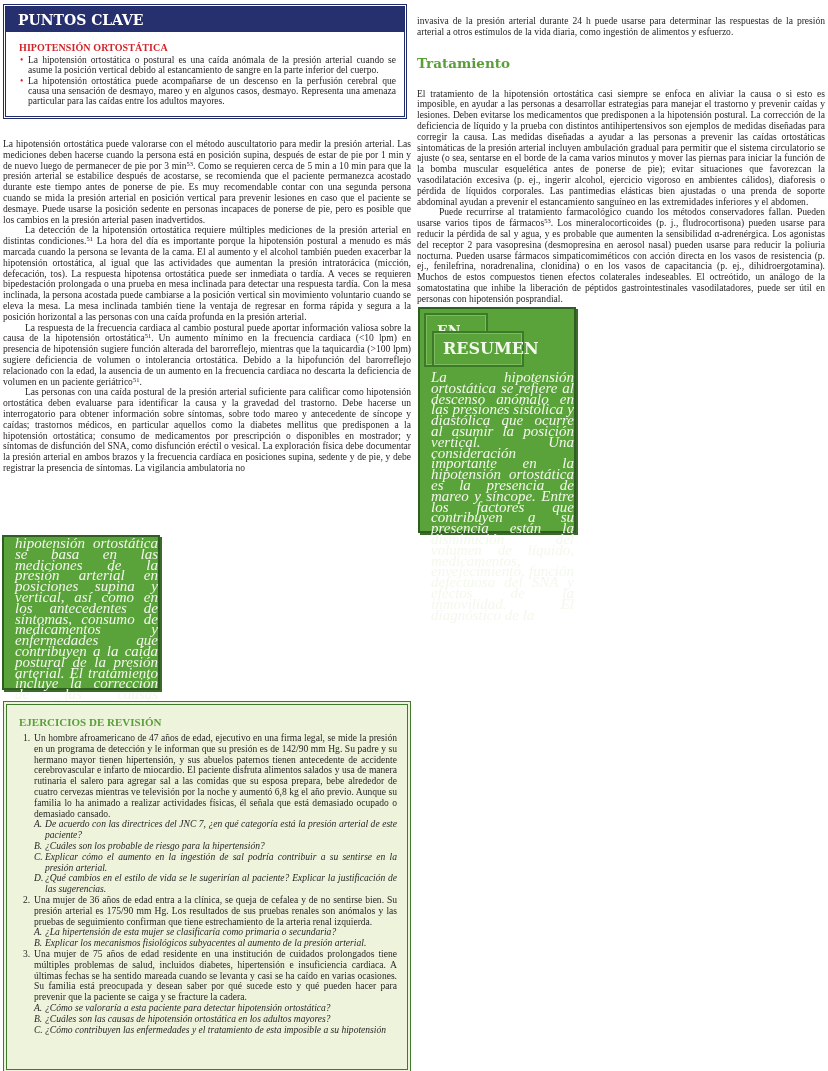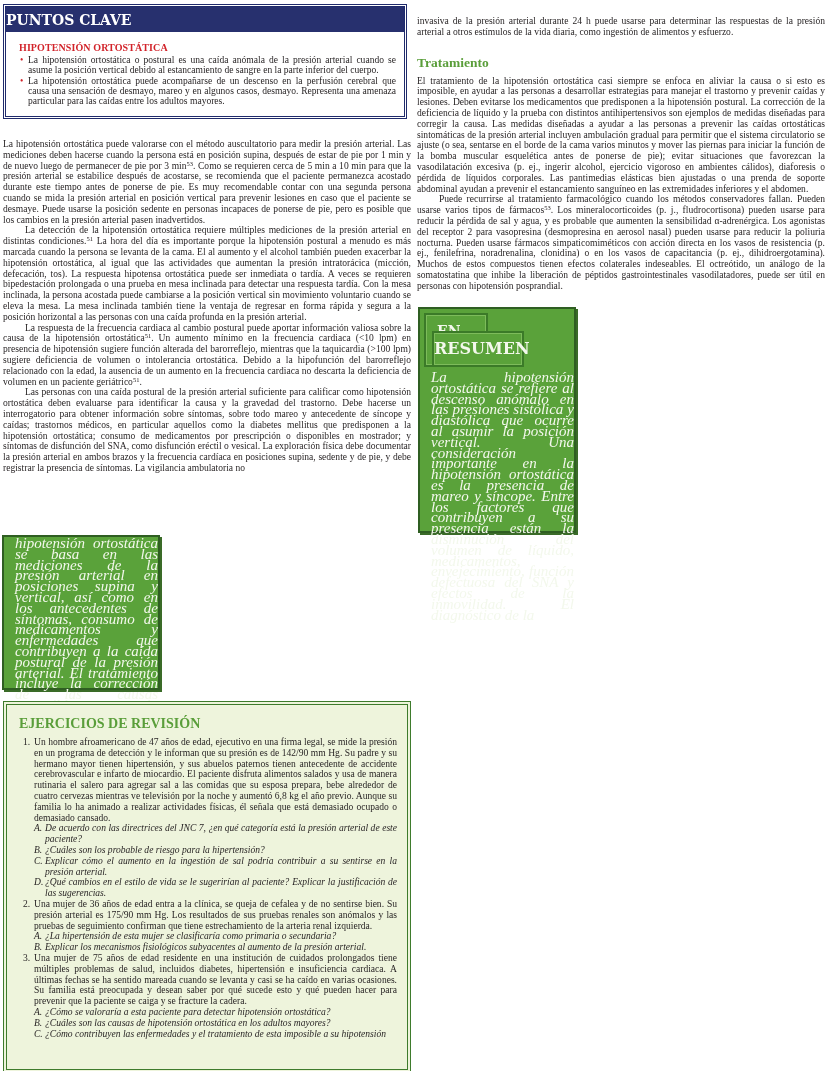--- a/index.html
+++ b/index.html
@@ -15,21 +15,21 @@
   p.body.indent { text-indent: 22px; }
   sup { font-size: 6.5px; line-height: 0; vertical-align: 3.5px; }
 
   h2.section { color: #5a9e3a; font-family: "DejaVu Serif", serif; font-weight: bold; font-size: 13.5px; margin: 0; }
 
   
   .pc-box {
     position: absolute; left: 3px; top: 4px; width: 404px; height: 115px;
     border: 3px double #1f2a6b; background: #fff; box-sizing: border-box;
   }
-  .pc-header { background: #27306e; color: #fff; height: 25px; line-height: 26px; 
+  .pc-header { background: #27306e; color: #fff; height: 25px; line-height: 26px; padding-left: 12px;
     font-family: "DejaVu Serif", serif; font-weight: bold; font-size: 14px; }
   .pc-sub { color: #d2232a; font-weight: bold; font-size: 10px; margin: 10px 0 2px 13px; letter-spacing: .1px; }
   .pc-list { margin: 0; padding: 0 8px 0 14px; list-style: none; }
   .pc-list li { position: relative; padding-left: 8px; font-size: 9.55px; line-height: 10.3px; text-align: justify; margin-bottom: 0; }
   .pc-list li .bullet { position: absolute; left: 0; top: 0; color: #d2232a; }
 
   
   .resumen-box {
     position: absolute; background: #5aa23a; border: 2px solid #2f5e22; box-sizing: border-box;
     box-shadow: 2px 2px 0 #3a6b28;
@@ -38,21 +38,21 @@
   .en-frame { position: absolute; border: 2px solid #3b7a28; box-shadow: inset 0 0 0 1px #7dbb5b; }
   .en-label { position: absolute; color: #f3f8ec; font-family: "DejaVu Serif", serif; font-weight: bold; font-size: 14px; }
   .res-frame { position: absolute; border: 2px solid #3b7a28; background: #5aa23a; box-shadow: inset 0 0 0 1px #7dbb5b; }
   .res-label { position: absolute; color: #f3f8ec; font-family: "DejaVu Serif", serif; font-weight: bold; font-size: 16px; }
 
   
   .ej-box {
     position: absolute; left: 3px; top: 701px; width: 408px; height: 372px;
     background: #eef4dc; border: 4px double #3e7b2c; box-sizing: border-box;
   }
-  .ej-title { color: #5a9e3a; font-weight: bold; font-size: 14px; margin: 11px 0 5px 12px; }
+  .ej-title { color: #5a9e3a; font-weight: bold; font-size: 11px; margin: 11px 0 5px 12px; }
   .ej-list { margin: 0; padding: 0 10px 0 14px; list-style: none; }
   .ej-item { position: relative; padding-left: 13px; font-size: 9.55px; line-height: 10.8px; text-align: justify; }
   .ej-num { position: absolute; left: 2px; top: 0; }
   .ej-subs { margin: 0; padding: 0 0 0 0; list-style: none; }
   .ej-sub { position: relative; padding-left: 11px; font-style: italic; font-size: 9.55px; line-height: 10.8px; text-align: justify; }
   .ej-sub .letter { position: absolute; left: 0; top: 0; font-style: italic; }
 </style>
 </head>
 <body>
 
@@ -73,30 +73,30 @@
 
 <div class="col-left" style="top:139px;">
   <p class="body"><span>La hipotensión ortostática puede valorarse con el método auscultatorio para medir la presión arterial. Las mediciones deben hacerse cuando la persona está en posición supina, después de estar de pie por 1 min y de nuevo luego de permanecer de pie por 3 min</span><sup>53</sup><span>. Como se requieren cerca de 5 min a 10 min para que la presión arterial se estabilice después de acostarse, se recomienda que el paciente permanezca acostado durante este tiempo antes de ponerse de pie. Es muy recomendable contar con una segunda persona cuando se mida la presión arterial en posición vertical para prevenir lesiones en caso que el paciente se desmaye. Puede usarse la posición sedente en personas incapaces de ponerse de pie, pero es posible que los cambios en la presión arterial pasen inadvertidos.</span></p>
   <p class="body indent"><span>La detección de la hipotensión ortostática requiere múltiples mediciones de la presión arterial en distintas condiciones.</span><sup>51</sup><span> La hora del día es importante porque la hipotensión postural a menudo es más marcada cuando la persona se levanta de la cama. El al aumento y el alcohol también pueden exacerbar la hipotensión ortostática, al igual que las actividades que aumentan la presión intratorácica (micción, defecación, tos). La respuesta hipotensa ortostática puede ser inmediata o tardía. A veces se requieren bipedestación prolongada o una prueba en mesa inclinada para detectar una respuesta tardía. Con la mesa inclinada, la persona acostada puede cambiarse a la posición vertical sin movimiento voluntario cuando se eleva la mesa. La mesa inclinada también tiene la ventaja de regresar en forma rápida y segura a la posición horizontal a las personas con una caída profunda en la presión arterial.</span></p>
   <p class="body indent"><span>La respuesta de la frecuencia cardiaca al cambio postural puede aportar información valiosa sobre la causa de la hipotensión ortostática</span><sup>51</sup><span>. Un aumento mínimo en la frecuencia cardiaca (&lt;10 lpm) en presencia de hipotensión sugiere función alterada del barorreflejo, mientras que la taquicardia (&gt;100 lpm) sugiere deficiencia de volumen o intolerancia ortostática. Debido a la hipofunción del barorreflejo relacionado con la edad, la ausencia de un aumento en la frecuencia cardiaca no descarta la deficiencia de volumen en un paciente geriátrico</span><sup>51</sup><span>.</span></p>
   <p class="body indent">Las personas con una caída postural de la presión arterial suficiente para calificar como hipotensión ortostática deben evaluarse para identificar la causa y la gravedad del trastorno. Debe hacerse un interrogatorio para obtener información sobre síntomas, sobre todo mareo y antecedente de síncope y caídas; trastornos médicos, en particular aquellos como la diabetes mellitus que predisponen a la hipotensión ortostática; consumo de medicamentos por prescripción o disponibles en mostrador; y síntomas de disfunción del SNA, como disfunción eréctil o vesical. La exploración física debe documentar la presión arterial en ambos brazos y la frecuencia cardíaca en posiciones supina, sedente y de pie, y debe registrar la presencia de síntomas. La vigilancia ambulatoria no</p>
 </div>
 
 <div class="col-right" style="top:16px;">
   <p class="body">invasiva de la presión arterial durante 24 h puede usarse para determinar las respuestas de la presión arterial a otros estímulos de la vida diaria, como ingestión de alimentos y esfuerzo.</p>
-  <h2 class="section" style="margin-top:17px; margin-bottom:5px;font-family:Liberation Serif, serif;">Tratamiento</h2>
+  <h2 class="section" style="margin-top:17px; margin-bottom:18px;">Tratamiento</h2>
   <p class="body">El tratamiento de la hipotensión ortostática casi siempre se enfoca en aliviar la causa o si esto es imposible, en ayudar a las personas a desarrollar estrategias para manejar el trastorno y prevenir caídas y lesiones. Deben evitarse los medicamentos que predisponen a la hipotensión postural. La corrección de la deficiencia de líquido y la prueba con distintos antihipertensivos son ejemplos de medidas diseñadas para corregir la causa. Las medidas diseñadas a ayudar a las personas a prevenir las caídas ortostáticas sintomáticas de la presión arterial incluyen ambulación gradual para permitir que el sistema circulatorio se ajuste (o sea, sentarse en el borde de la cama varios minutos y mover las piernas para iniciar la función de la bomba muscular esquelética antes de ponerse de pie); evitar situaciones que favorezcan la vasodilatación excesiva (p. ej., ingerir alcohol, ejercicio vigoroso en ambientes cálidos), diaforesis o pérdida de líquidos corporales. Las pantimedias elásticas bien ajustadas o una prenda de soporte abdominal ayudan a prevenir el estancamiento sanguíneo en las extremidades inferiores y el abdomen.</p>
   <p class="body indent"><span>Puede recurrirse al tratamiento farmacológico cuando los métodos conservadores fallan. Pueden usarse varios tipos de fármacos</span><sup>53</sup><span>. Los mineralocorticoides (p. j., fludrocortisona) pueden usarse para reducir la pérdida de sal y agua, y es probable que aumenten la sensibilidad α-adrenérgica. Los agonistas del receptor 2 para vasopresina (desmopresina en aerosol nasal) pueden usarse para reducir la poliuria nocturna. Pueden usarse fármacos simpaticomiméticos con acción directa en los vasos de resistencia (p. ej., fenilefrina, noradrenalina, clonidina) o en los vasos de capacitancia (p. ej., dihidroergotamina). Muchos de estos compuestos tienen efectos colaterales indeseables. El octreótido, un análogo de la somatostatina que inhibe la liberación de péptidos gastrointestinales vasodilatadores, puede ser útil en personas con hipotensión posprandial.</span></p>
 </div>
 
 <div class="resumen-box" style="left:418px; top:307px; width:158px; height:226px;">
   <div class="en-frame" style="left:4px; top:4px; width:60px; height:50px;"></div>
   <div class="en-label" style="left:17px; top:14px;">EN</div>
   <div class="res-frame" style="left:12px; top:22px; width:88px; height:32px;"></div>
-  <div class="res-label" style="left:14px; top:30px;">RESUMEN</div>
+  <div class="res-label" style="left:23px; top:30px;">RESUMEN</div>
   <p class="resumen-text" style="position:absolute; left:11px; top:63px; width:143px;">La hipotensión ortostática se refiere al descenso anómalo en las presiones sistólica y diastólica que ocurre al asumir la posición vertical. Una consideración importante en la hipotensión ortostática es la presencia de mareo y síncope. Entre los factores que contribuyen a su presencia están la disminución del volumen de líquido, medicamentos, envejecimiento, función defectuosa del SNA y efectos de la inmovilidad. El diagnóstico de la</p>
 </div>
 
 <div class="resumen-box" style="left:2px; top:535px; width:158px; height:155px;">
   <p class="resumen-text" style="position:absolute; left:11px; top:1px; width:143px;">hipotensión ortostática se basa en las mediciones de la presión arterial en posiciones supina y vertical, así como en los antecedentes de síntomas, consumo de medicamentos y enfermedades que contribuyen a la caída postural de la presión arterial. El tratamiento incluye la corrección de las causas reversibles y la asistencia a la persona para que compense el trastorno y prevenga caídas y lesiones.</p>
 </div>
 
 <div class="ej-box">
   <div class="ej-title">EJERCICIOS DE REVISIÓN</div>
   <ol class="ej-list">

